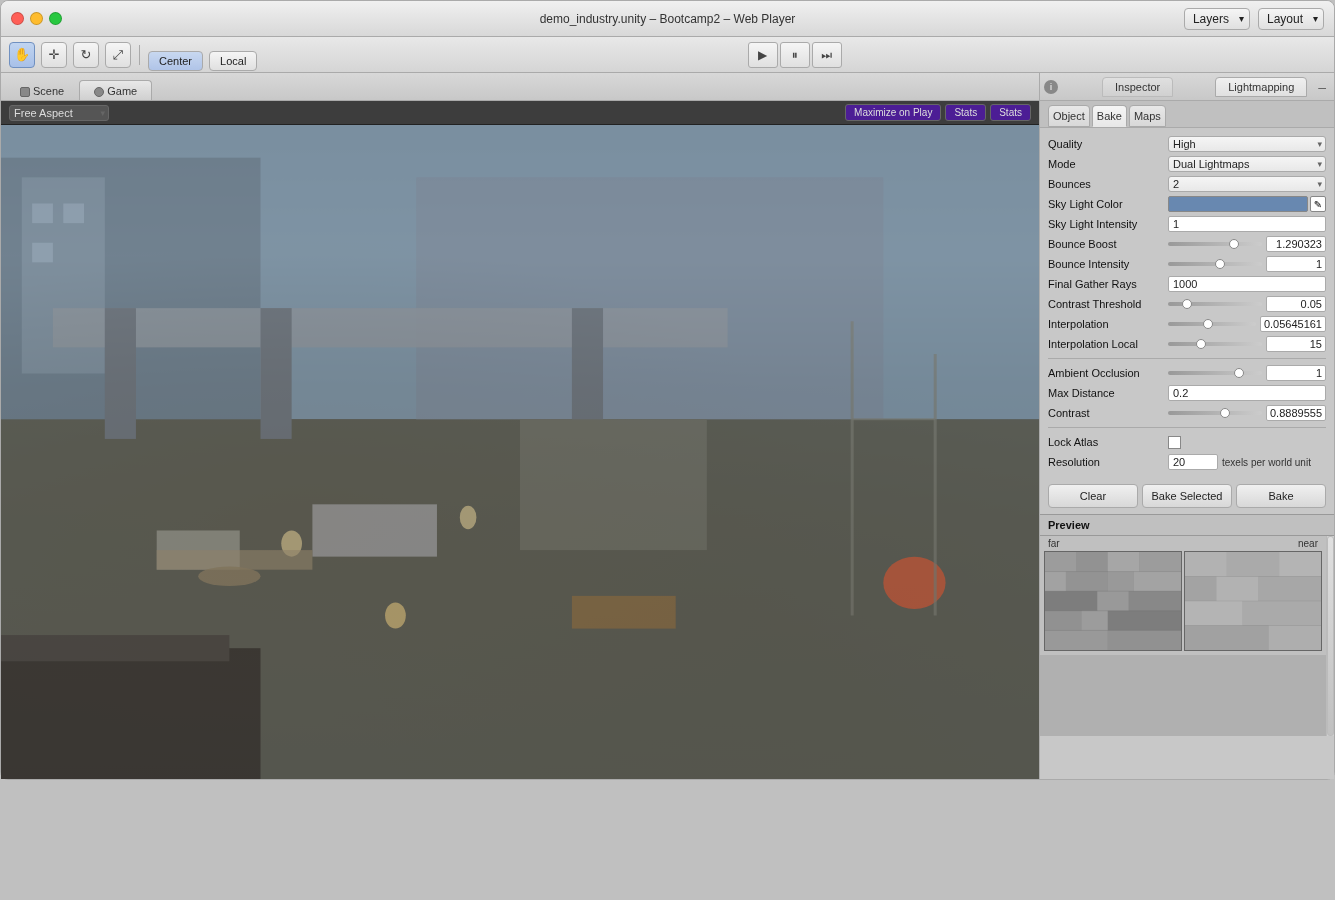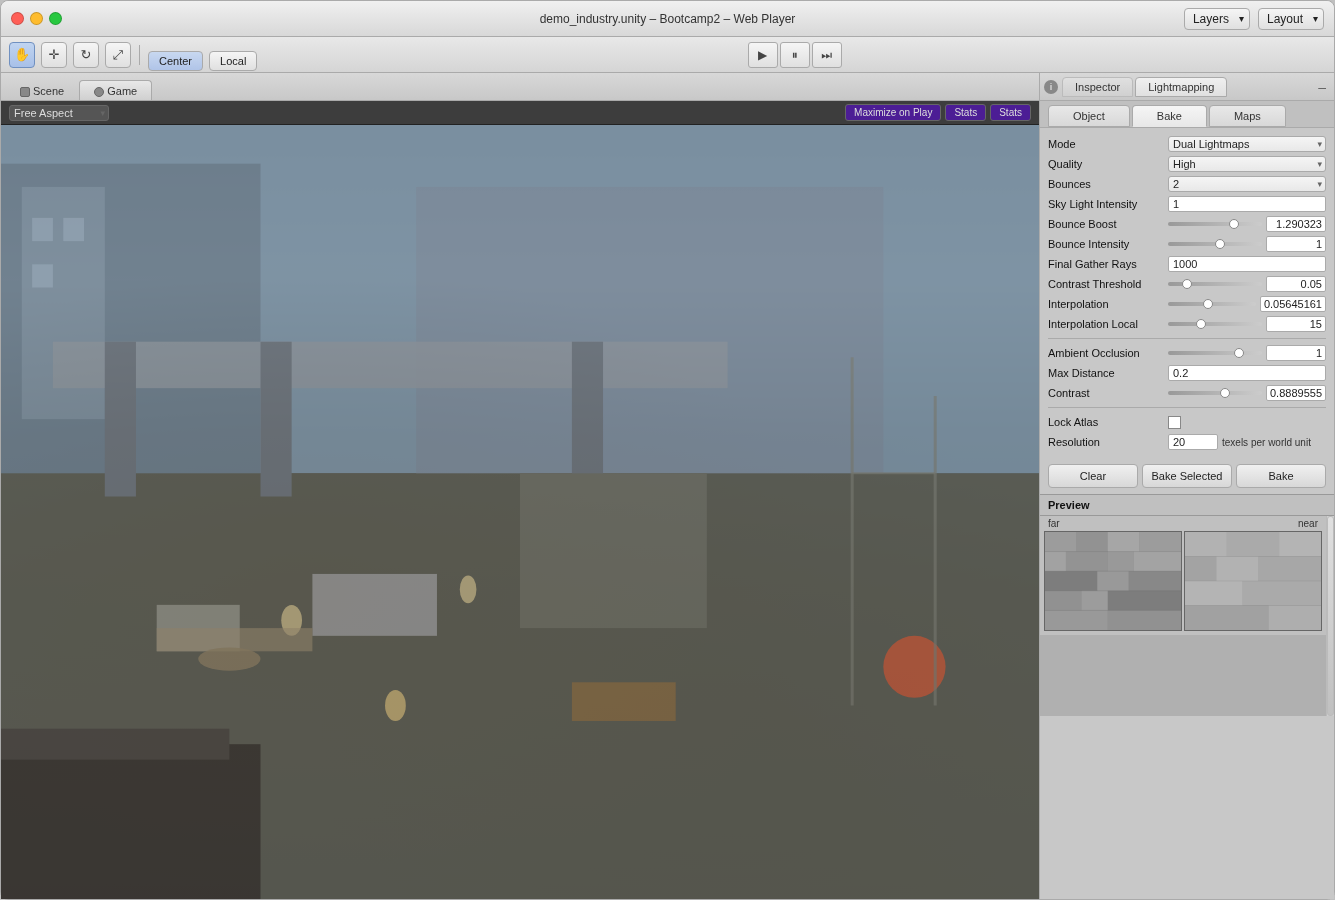--- a/index.html
+++ b/index.html
@@ -6,21 +6,21 @@
     body {
       width: 1335px;
       height: 900px;
       background: #c0c0c0;
       font-family: -apple-system, 'Helvetica Neue', Arial, sans-serif;
       font-size: 11px;
       overflow: hidden;
     }
     .window {
       width: 1335px;
-      height: 900px;
+      height: 780px;
       background: #ececec;
       border-radius: 8px;
       border: 1px solid #aaa;
       display: flex;
       flex-direction: column;
     }
     
     .title-bar {
       height: 36px;
       background: linear-gradient(to bottom, #f0f0f0, #d8d8d8);
@@ -226,20 +226,21 @@
       gap: 2px;
     }
     .panel-tab {
       padding: 3px 12px;
       font-size: 11px;
       cursor: pointer;
       background: linear-gradient(to bottom, #e0e0e0, #d0d0d0);
       border: 1px solid #bbb;
       border-radius: 4px 4px 0 0;
       color: #333;
+      margin-left: 40px;
     }
     .panel-tab.active {
       background: linear-gradient(to bottom, #f0f0f0, #e0e0e0);
       border-color: #aaa;
       font-weight: 500;
     }
     .panel-collapse {
       margin-left: auto;
       cursor: pointer;
       color: #666;
@@ -265,21 +266,21 @@
       background: #c8c8c8;
     }
     .lm-tabs {
       display: flex;
       background: #c0c0c0;
       border-bottom: 1px solid #aaa;
       padding: 4px 8px 0;
       gap: 2px;
     }
     .lm-tab {
-      padding: 4px 24px;
+      padding: 4px 4px;
       background: linear-gradient(to bottom, #e8e8e8, #d8d8d8);
       border: 1px solid #aaa;
       border-radius: 4px 4px 0 0;
       font-size: 11px;
       cursor: pointer;
       color: #333;
       text-align: right;
     }
     .lm-tab.active {
       background: linear-gradient(to bottom, #f5f5f5, #e8e8e8);
@@ -630,52 +631,59 @@
         </div>
         <div class="lm-tab">
           <span>Maps</span>
         </div>
       </div>
 
       <div class="lightmap-content">
         <div class="properties-area">
 
           <div class="prop-row">
+            <div class="prop-label">Quality</div>
+            <div class="prop-value">
+              <div class="prop-select-wrapper">
+                <select class="prop-select">
+                  <option>High</option>
+                </select>
+              </div>
+            </div>
+          </div>
+
+          <div class="prop-row">
             <div class="prop-label">Mode</div>
             <div class="prop-value">
               <div class="prop-select-wrapper">
                 <select class="prop-select">
                   <option>Dual Lightmaps</option>
                 </select>
               </div>
             </div>
           </div>
 
           <div class="prop-row">
-            <div class="prop-label">Quality</div>
-            <div class="prop-value">
-              <div class="prop-select-wrapper">
-                <select class="prop-select">
-                  <option>High</option>
-                </select>
-              </div>
-            </div>
-          </div>
-
-          <div class="prop-row">
             <div class="prop-label">Bounces</div>
             <div class="prop-value">
               <div class="prop-select-wrapper">
                 <select class="prop-select">
                   <option>2</option>
                 </select>
               </div>
             </div>
           </div>
 
+          <div class="prop-row">
+            <div class="prop-label">Sky Light Color</div>
+            <div class="prop-value">
+              <div class="color-swatch"></div>
+              <div class="color-picker-btn">✎</div>
+            </div>
+          </div>
 
           <div class="prop-row">
             <div class="prop-label">Sky Light Intensity</div>
             <div class="prop-value">
               <input class="prop-input" type="text" value="1" style="">
             </div>
           </div>
 
           <div class="prop-row">
             <div class="prop-label">Bounce Boost</div>

